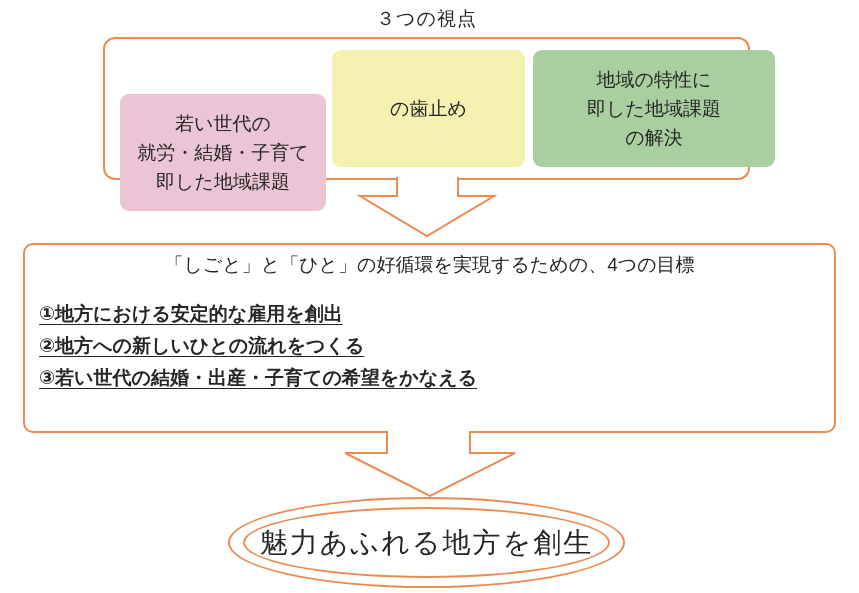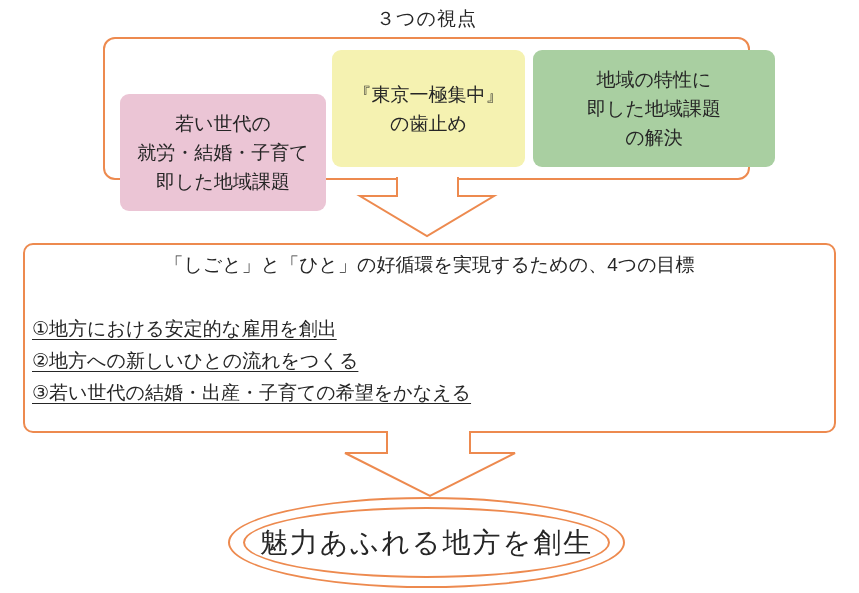--- a/index.html
+++ b/index.html
@@ -67,21 +67,21 @@
     border: 2px solid var(--accent, #ED8A4F);
     border-radius: 10px;
     box-sizing: border-box;
   }
   .goals-title {
     margin-top: 8px;
     text-align: center;
     font-size: 19px;
     line-height: 24px;
   }
-  .goals-list { margin-top: 36px; padding-left: 7px; }
+  .goals-list { margin-top: 21px; padding-left: 14px; font-weight: bold; }
   .goal-item {
     font-size: 19px;
     line-height: 32px;
     text-decoration: underline;
     text-underline-offset: 4px;
     text-decoration-thickness: 1px;
   }
 
   
   .result-ellipse-outer {
@@ -116,21 +116,20 @@
 
   <div class="vp-container">
 
     <div class="vp-card vp-card-1" style="background-color: rgb(235, 197, 213);">
       <div>若い世代の</div>
       <div>就労・結婚・子育て</div>
       <div>即した地域課題</div>
     </div>
 
     <div class="vp-card vp-card-2" style="background-color: rgb(245, 242, 177);">
-      <div>『東京一極集中』</div>
       <div>の歯止め</div>
     </div>
 
     <div class="vp-card vp-card-3" style="background-color: rgb(169, 207, 161);">
       <div>地域の特性に</div>
       <div>即した地域課題</div>
       <div>の解決</div>
     </div>
 
   </div>

